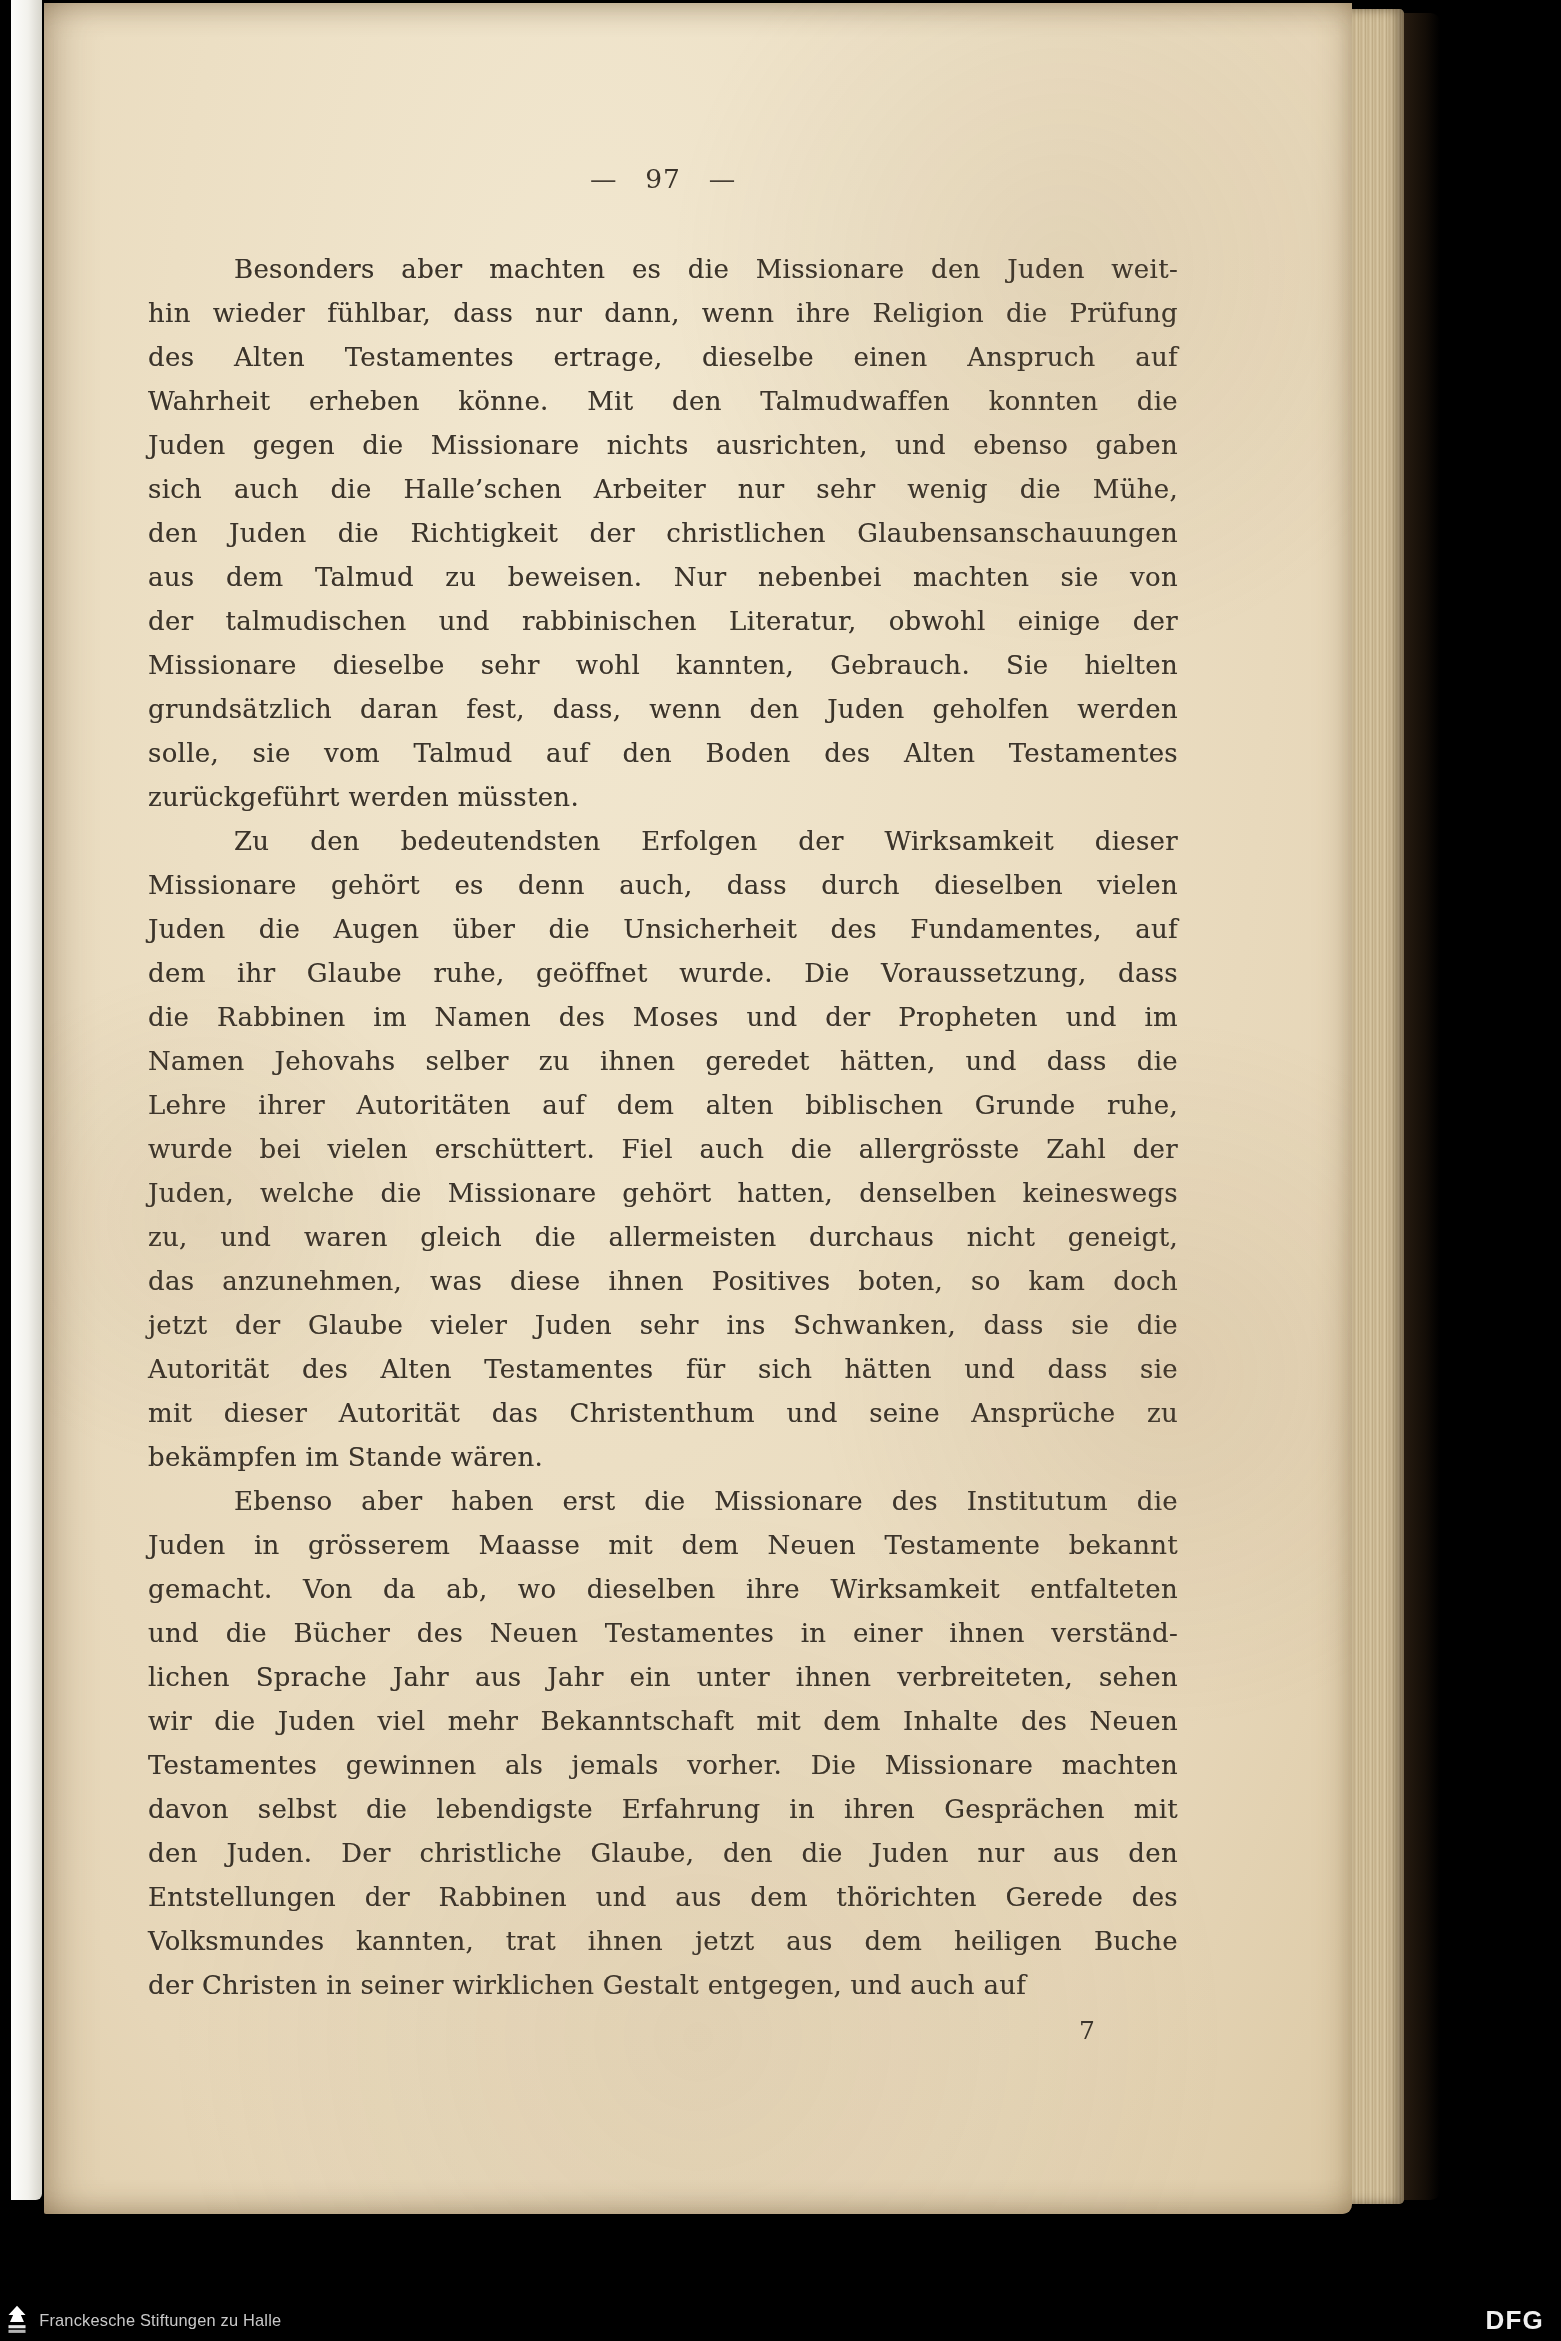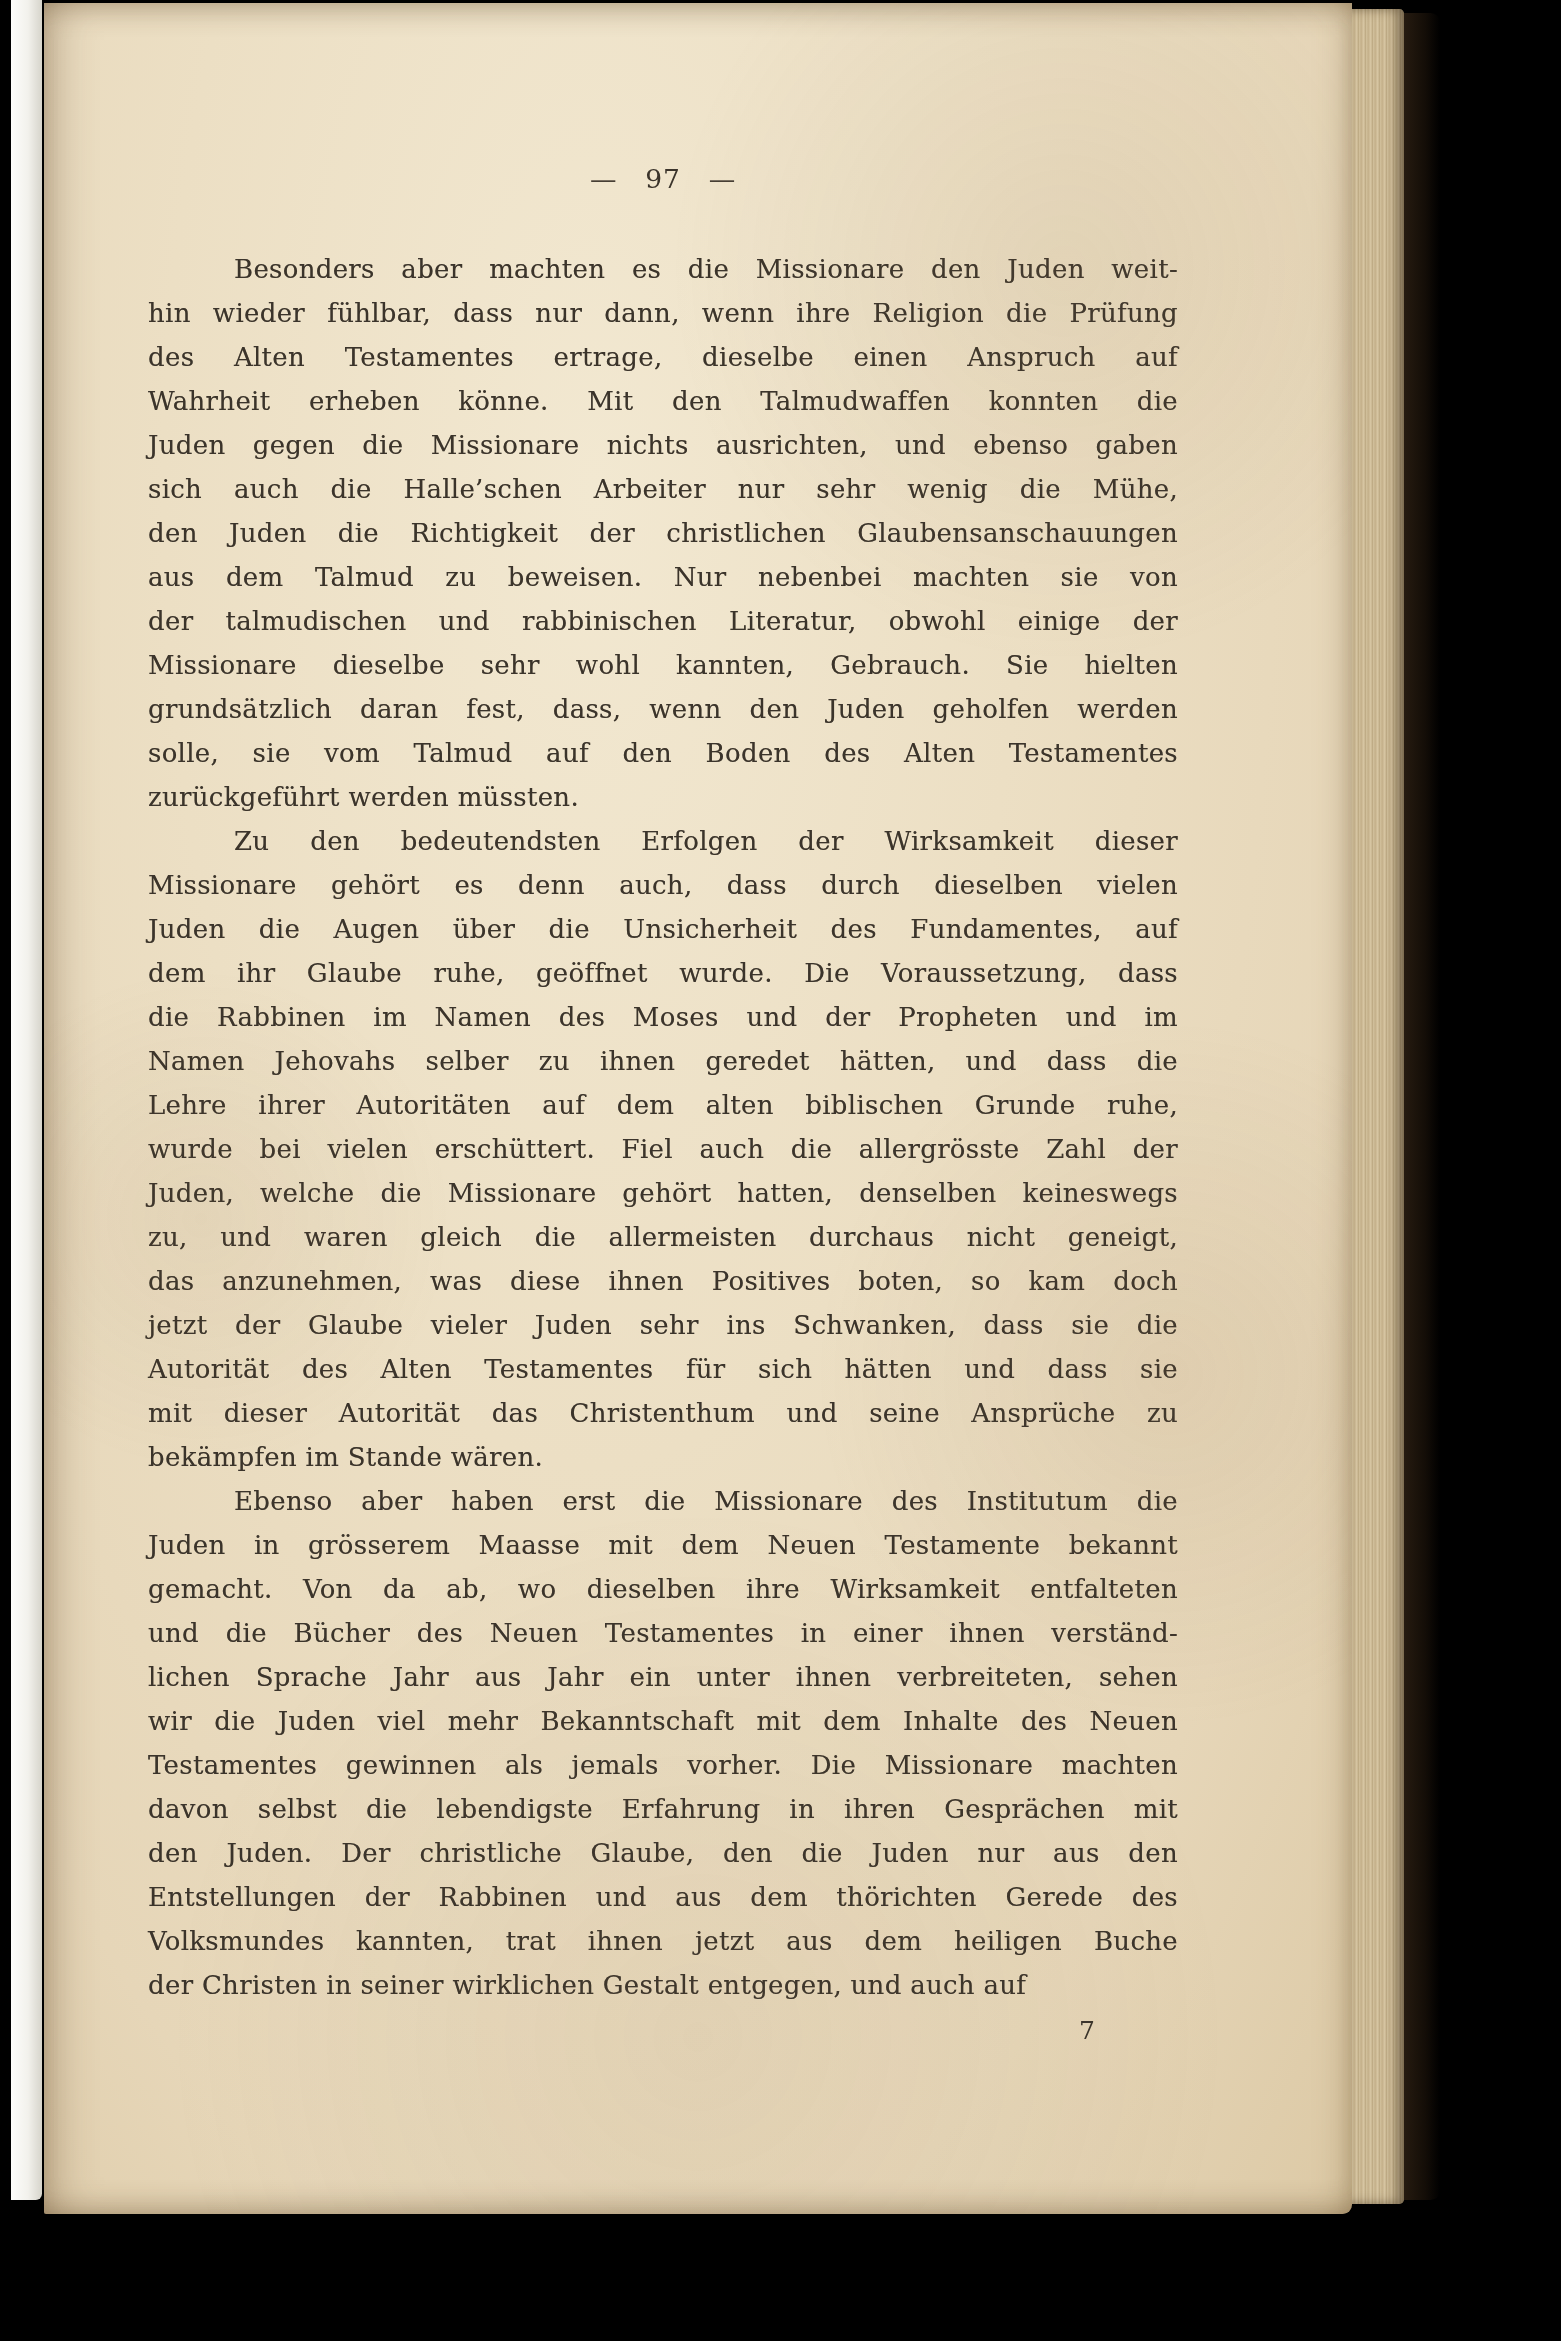--- a/index.html
+++ b/index.html
@@ -214,15 +214,28 @@
           <div class="line last">der Christen in seiner wirklichen Gestalt entgegen, und auch auf</div>
         </div>
       </div>
 
     <div class="signature">7</div>
   </div>
 
   <div class="stack-edge"></div>
   <div class="cover-edge"></div>
 
+  <div class="footer">
+    <div class="f-left">
+      <span class="logo">
+        <svg viewBox="0 0 28 40" width="22" height="31" xmlns="http://www.w3.org/2000/svg">
+          <path d="M14 1 L25 13 L19 13 L23 22 L5 22 L9 13 L3 13 Z" fill="#ffffff"></path>
+          <rect x="3" y="26" width="22" height="4" fill="#ffffff" opacity="0.9"></rect>
+          <rect x="3" y="32" width="22" height="4" fill="#ffffff" opacity="0.7"></rect>
+        </svg>
+      </span>
+      <span class="footer-text">Franckesche Stiftungen zu Halle</span>
+    </div>
+    <span class="dfg">DFG</span>
+  </div>
 
 </div>
 
 
 </body></html>

